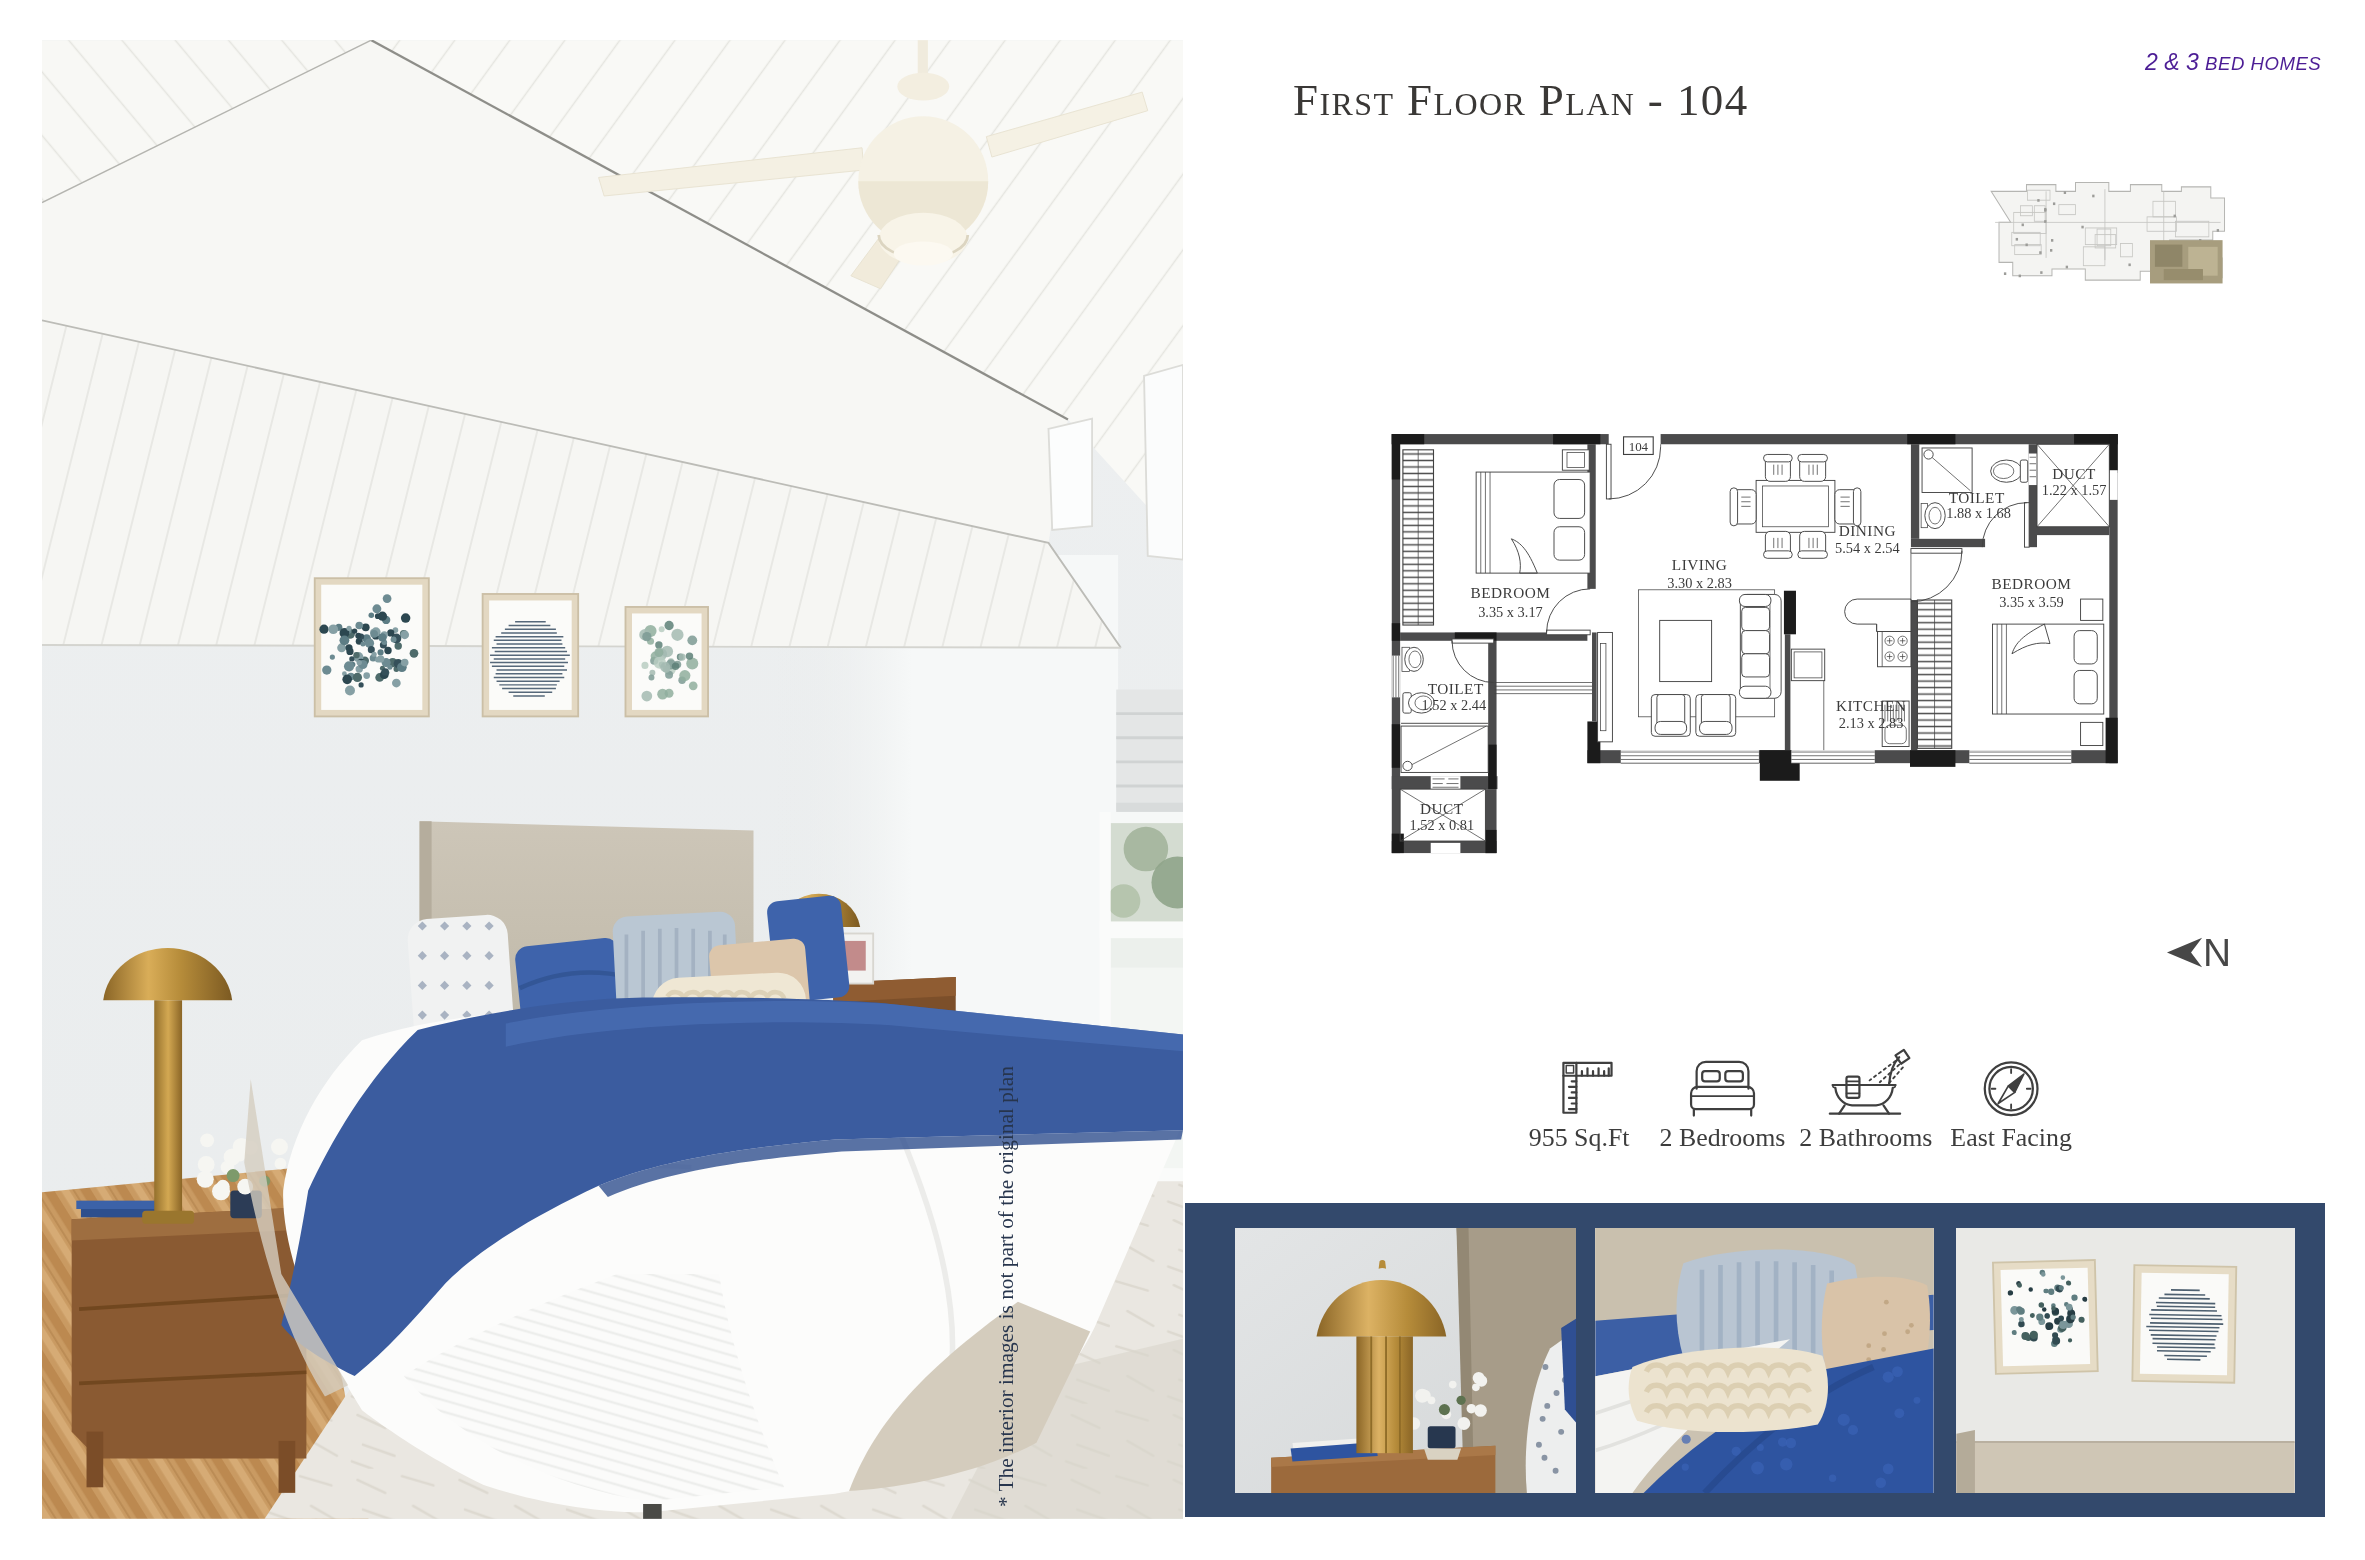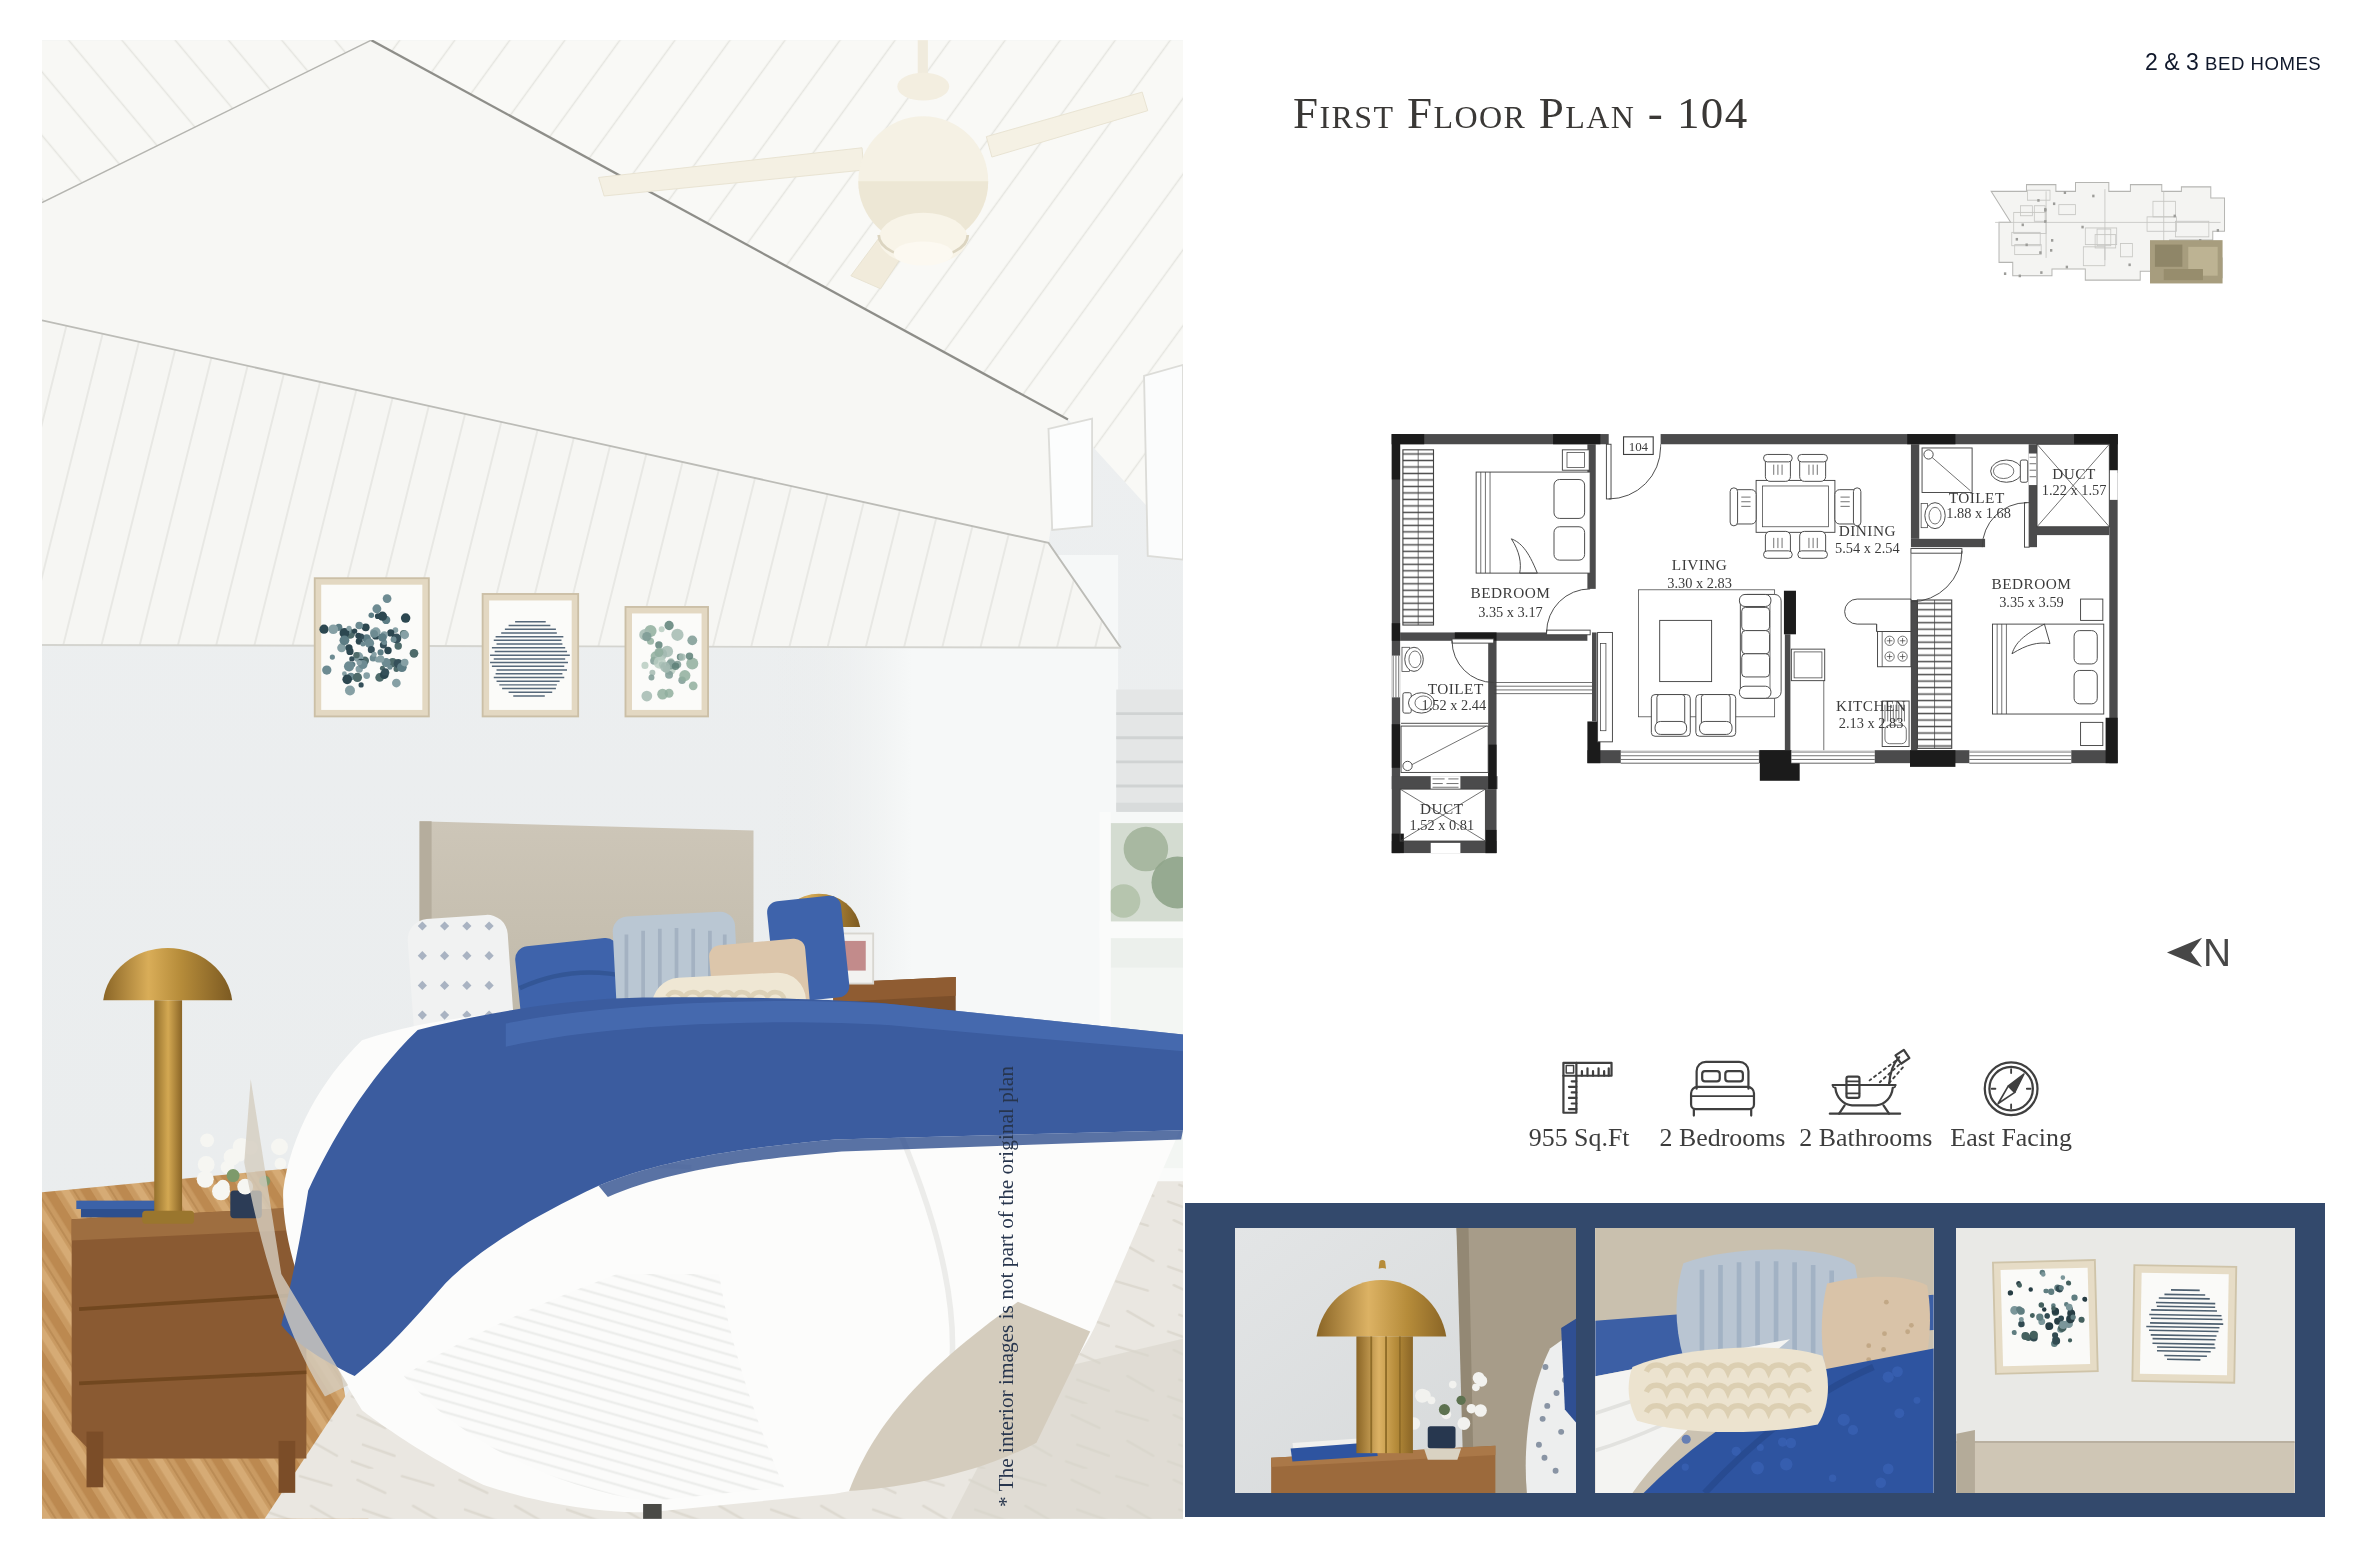--- a/index.html
+++ b/index.html
@@ -354,23 +354,23 @@
 <path d="M405,1067 C510,1040 600,1032 655,1032 C760,1030 900,1036 915,1039 L1230,1072 L1230,1175 L855,1185 C740,1195 660,1210 600,1235 C525,1270 470,1305 435,1340 C400,1380 372,1412 337,1440 C300,1422 272,1404 258,1385 C270,1336 280,1284 287,1240 C311,1188 350,1120 405,1067 Z" fill="#3b5c9f"></path>
 <path d="M500,1085 C620,1058 800,1055 915,1062 L1230,1090 L1230,1072 L915,1039 C800,1032 620,1036 500,1060 Z" fill="#4a6fb5" opacity="0.7"></path>
 <path d="M600,1235 C660,1210 740,1195 855,1185 L1230,1175 L1228,1185 L862,1198 C745,1208 668,1222 610,1247 Z" fill="#2f4f8f" opacity="0.8"></path>
 
 <path d="M1052,1360 L1130,1392 L1072,1512 C1005,1548 915,1562 870,1564 C895,1498 940,1440 1052,1360 Z" fill="#d4ccbd"></path>
 <path d="M225,1120 L258,1330 L330,1450 L305,1462 C262,1395 235,1300 218,1210 Z" fill="#d5cdbf" opacity="0.8"></path>
 <rect x="648" y="1578" width="20" height="16" fill="#4a4a46"></rect>
 </svg>
 </div>
 
-<div class="abs" style="left:1293px;top:87px;font-family:'Liberation Serif',serif;font-variant:small-caps;font-size:45px;color:#3a3836;letter-spacing:1.4px;white-space:nowrap;">First Floor Plan - 104</div>
-
-<div class="abs" style="left:2145px;top:49px;color:#0f172a;white-space:nowrap;font-size:23px;letter-spacing:0px;">2 &amp; 3 <span style="font-size:18.6px;letter-spacing:0.5px;">BED HOMES</span></div>
+<div class="abs" style="left:1293px;top:74px;font-family:'Liberation Serif',serif;font-variant:small-caps;font-size:45px;color:#3a3836;letter-spacing:1.4px;white-space:nowrap;">First Floor Plan - 104</div>
+
+<div class="abs" style="left:2145px;top:49px;color:#4c1d95;white-space:nowrap;font-size:23px;letter-spacing:0px;font-style:italic;">2 &amp; 3 <span style="font-size:18.6px;letter-spacing:0.5px;">BED HOMES</span></div>
 
 <div class="abs" id="keyplan" style="left:1987px;top:178px;width:236px;height:93px;">
 <svg width="241" height="111" viewBox="0 0 260 120">
 
 <g transform="scale(1.06,1.2)">
 <g stroke="#b5b5b2" stroke-width="1" fill="#f4f4f2">
 <path d="M4,12 h36 v-6 h30 v6 h20 v-8 h34 v8 h22 v-6 h32 v6 h20 v-4 h30 v10 h14 v30 h-12 v8 h-44 v28 h-30 v8 h-56 v-10 h-34 v6 h-40 v-12 h-14 v-36 h12 z"></path>
 </g>
 <g stroke="#c6c6c3" stroke-width="0.8" fill="none">
 <rect x="100" y="45" width="32" height="15"></rect>

